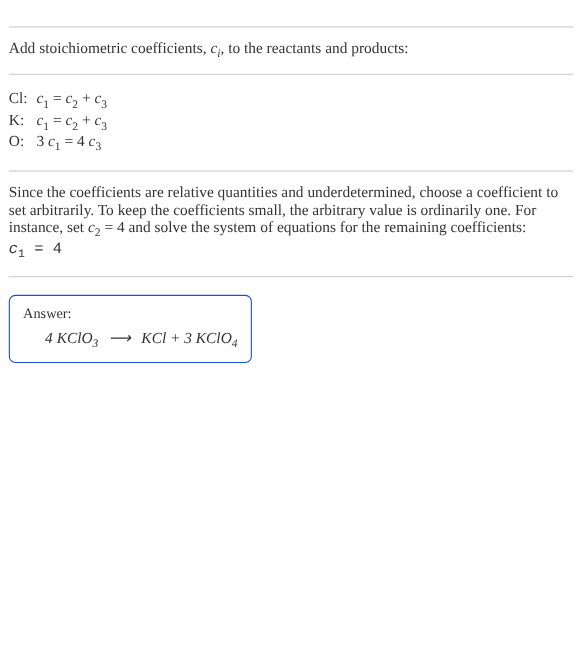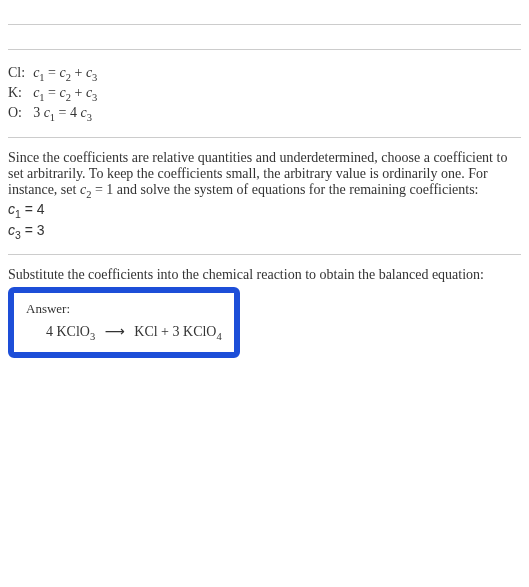--- a/index.html
+++ b/index.html
@@ -31,56 +31,60 @@
       padding: 1px 6px 1px 0;
       vertical-align: top;
       font-family: Georgia, serif;
     }
     .math-table td:first-child {
       padding-right: 8px;
       margin-top: 19px;
     }
     .answer-box {
       display: inline-block;
-      border: 6px solid #1d4ed8;
+      border: 1px solid #1d4ed8;
       border-radius: 6px;
       padding: 8px 12px;
       margin-top: 4px;
     }
     .answer-label {
       font-size: 13px;
       margin-bottom: 4px;
     }
     .answer-eq {
       padding-left: 20px;
+      font-style: italic;
     }
     sub {
       font-size: 0.75em;
       vertical-align: sub;
     }
     .italic {
       font-style: italic;
     }
     .arrow {
       padding: 0 6px;
     }
     .coeff-line {
-      font-family: Liberation Sans, sans-serif;
+      font-family: Liberation Mono, monospace;
       padding: 1px 0;
     }
   </style>
 </head>
 <body>
 
 <div class="section">
 </div>
 
 <hr>
 
 <div class="section">
+  <div>
+    <span>Add stoichiometric coefficients, </span><span class="italic">c</span><sub class="italic">i</sub><span>, to the reactants and products:</span>
+  </div>
 </div>
 
 <hr>
 
 <div class="section">
   <table class="math-table">
     <tbody>
         <tr>
       <td>Cl:</td>
       <td><span></span><span class="italic">c</span><sub>1</sub><span> = </span><span class="italic">c</span><sub>2</sub><span> + </span><span class="italic">c</span><sub>3</sub></td>
@@ -94,30 +98,28 @@
       <td><span>3 </span><span class="italic">c</span><sub>1</sub><span> = 4 </span><span class="italic">c</span><sub>3</sub></td>
     </tr>
   </tbody>
     </table>
 </div>
 
 <hr>
 
 <div class="section">
   <div>
-    <span>Since the coefficients are relative quantities and underdetermined, choose a coefficient to set arbitrarily. To keep the coefficients small, the arbitrary value is ordinarily one. For instance, set </span><span class="italic">c</span><sub>2</sub><span> = 1 and solve the system of equations for the remaining coefficients:</span>
+    <span>Since the coefficients are relative quantities and underdetermined, choose a coefficient to set arbitrarily. To keep the coefficients small, the arbitrary value is ordinarily one. For instance, set </span><span class="italic">c</span><sub>2</sub><span> = 4 and solve the system of equations for the remaining coefficients:</span>
   </div>
   <div class="coeff-line"><span class="italic">c</span><sub>1</sub><span> = 4</span></div>
-  <div class="coeff-line"><span class="italic">c</span><sub>3</sub><span> = 3</span></div>
 </div>
 
 <hr>
 
 <div class="section">
-  <div>Substitute the coefficients into the chemical reaction to obtain the balanced equation:</div>
   <div class="answer-box">
     <div class="answer-label">Answer:</div>
     <div class="answer-eq equation">
       <span>4 KClO</span><sub>3</sub>
       <span class="arrow">⟶</span>
       <span>KCl + 3 KClO</span><sub>4</sub>
     </div>
   </div>
 </div>
 

